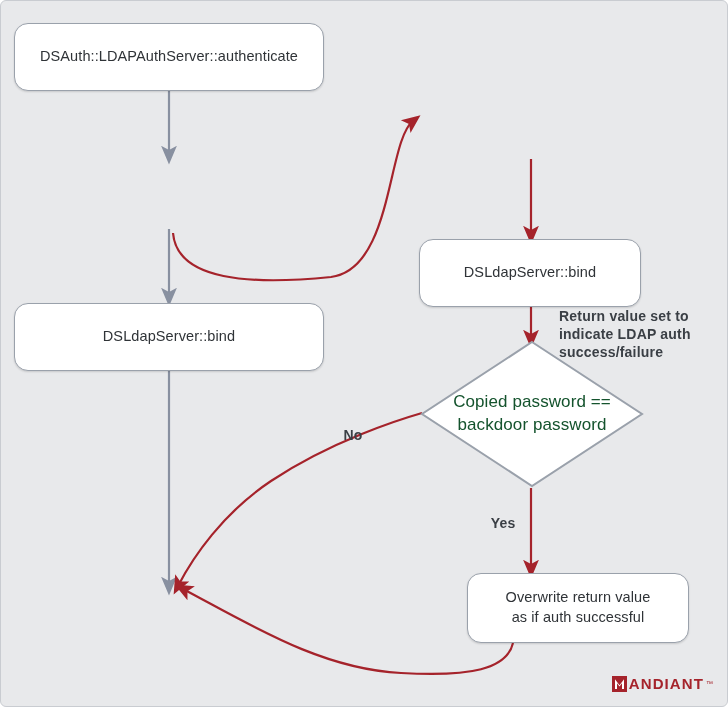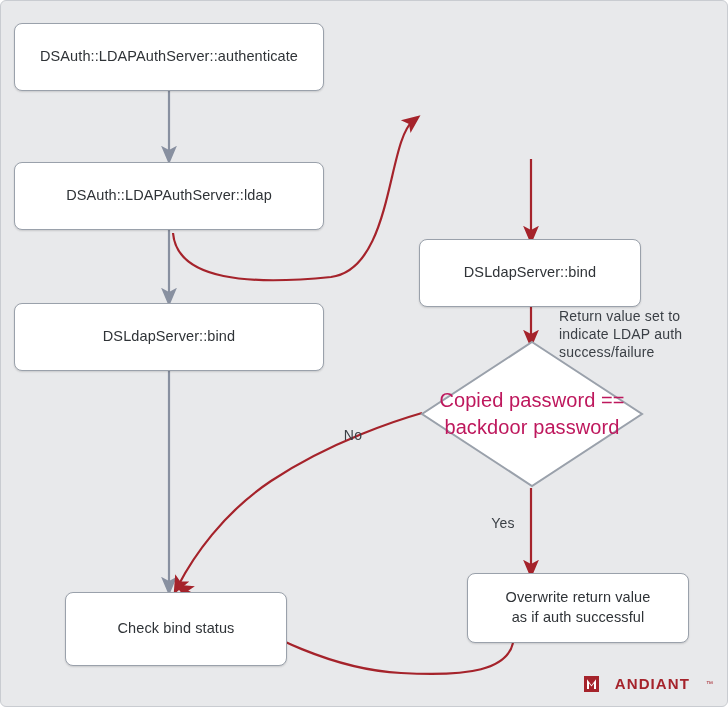--- a/index.html
+++ b/index.html
@@ -24,21 +24,21 @@
     left: 0;
     top: 0;
     width: 728px;
     height: 707px;
     pointer-events: none;
   }
   .node {
     position: absolute;
     background: #ffffff;
     border: 1px solid #9aa1ab;
-    border-radius: 8px;
+    border-radius: 14px;
     box-shadow: 0 1px 2px rgba(0,0,0,0.14);
     display: flex;
     align-items: center;
     justify-content: center;
     text-align: center;
     color: #2f3337;
     font-size: 14.5px;
     line-height: 1.35;
     letter-spacing: 0.1px;
     box-sizing: border-box;
@@ -51,42 +51,42 @@
   .diamond-label {
     position: absolute;
     left: 0;
     top: 0;
     width: 100%;
     height: 100%;
     display: flex;
     align-items: center;
     justify-content: center;
     text-align: center;
-    color: #be185d;
-    font-size: 20px;
+    color: #14532d;
+    font-size: 17px;
     line-height: 1.35;
     letter-spacing: 0.1px;
   }
   .edge-label {
     position: absolute;
     color: #3a3f45;
     font-size: 14px;
-    font-weight: normal;
+    font-weight: bold;
     line-height: 1.3;
     text-align: center;
     letter-spacing: 0.2px;
     white-space: pre-line;
   }
   #brand {
     position: absolute;
     right: 14px;
     bottom: 14px;
     display: flex;
     align-items: center;
-    gap: 16px;
+    gap: 2px;
   }
   #brand .mark {
     display: block;
     line-height: 0;
   }
   #brand .word {
     color: #a5232b;
     font-size: 15px;
     font-weight: bold;
     letter-spacing: 1.1px;
@@ -129,31 +129,25 @@
 
     <line x1="530" y1="487" x2="530" y2="568" stroke="#a5232b" stroke-width="2.2" marker-end="url(#arrow-red)"></line>
 
     <path d="M 512,642 C 506,668 470,676 400,672 C 320,668 250,624 182,588" fill="none" stroke="#a5232b" stroke-width="2.2" marker-end="url(#arrow-red)"></path>
   </svg>
 
   <div class="node" style="left:13px; top:22px; width:310px; height:68px;">
     <span>DSAuth::LDAPAuthServer::authenticate</span>
   </div>
 
-  <div class="node" style="left:13px; top:161px; width:310px; height:68px;">
-    <span>DSAuth::LDAPAuthServer::ldap</span>
-  </div>
 
   <div class="node" style="left:13px; top:302px; width:310px; height:68px;">
     <span>DSLdapServer::bind</span>
   </div>
 
-  <div class="node" style="left:64px; top:591px; width:222px; height:74px;">
-    <span>Check bind status</span>
-  </div>
 
 
   <div class="node" style="left:418px; top:238px; width:222px; height:68px;">
     <span>DSLdapServer::bind</span>
   </div>
 
   <div class="diamond-wrap" style="left:418px; top:338px; width:226px; height:150px;">
     <svg width="226" height="150" viewBox="0 0 226 150">
       <polygon points="113,3 223,75 113,147 3,75" fill="#ffffff" stroke="#9aa1ab" stroke-width="2"></polygon>
     </svg>

